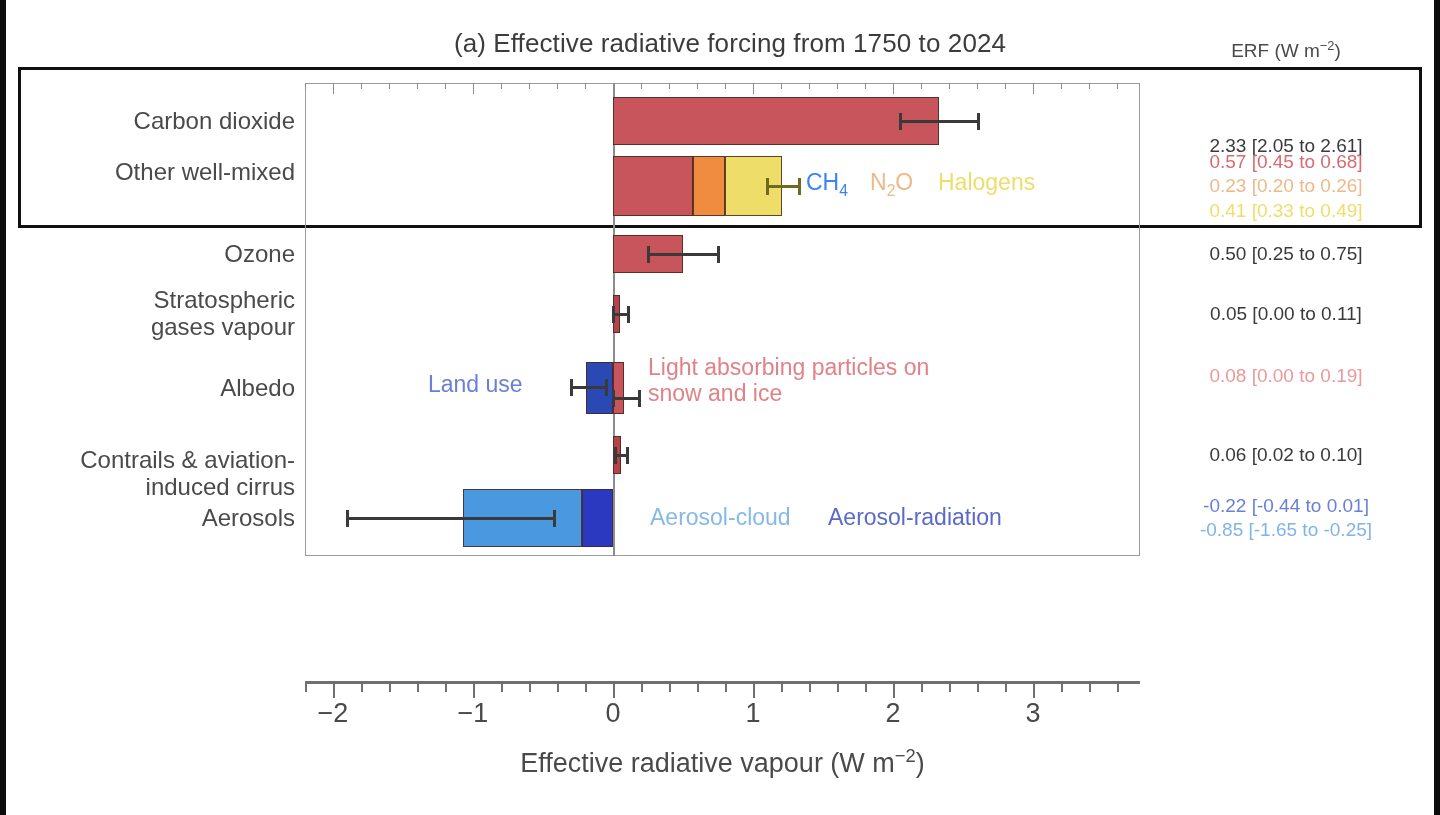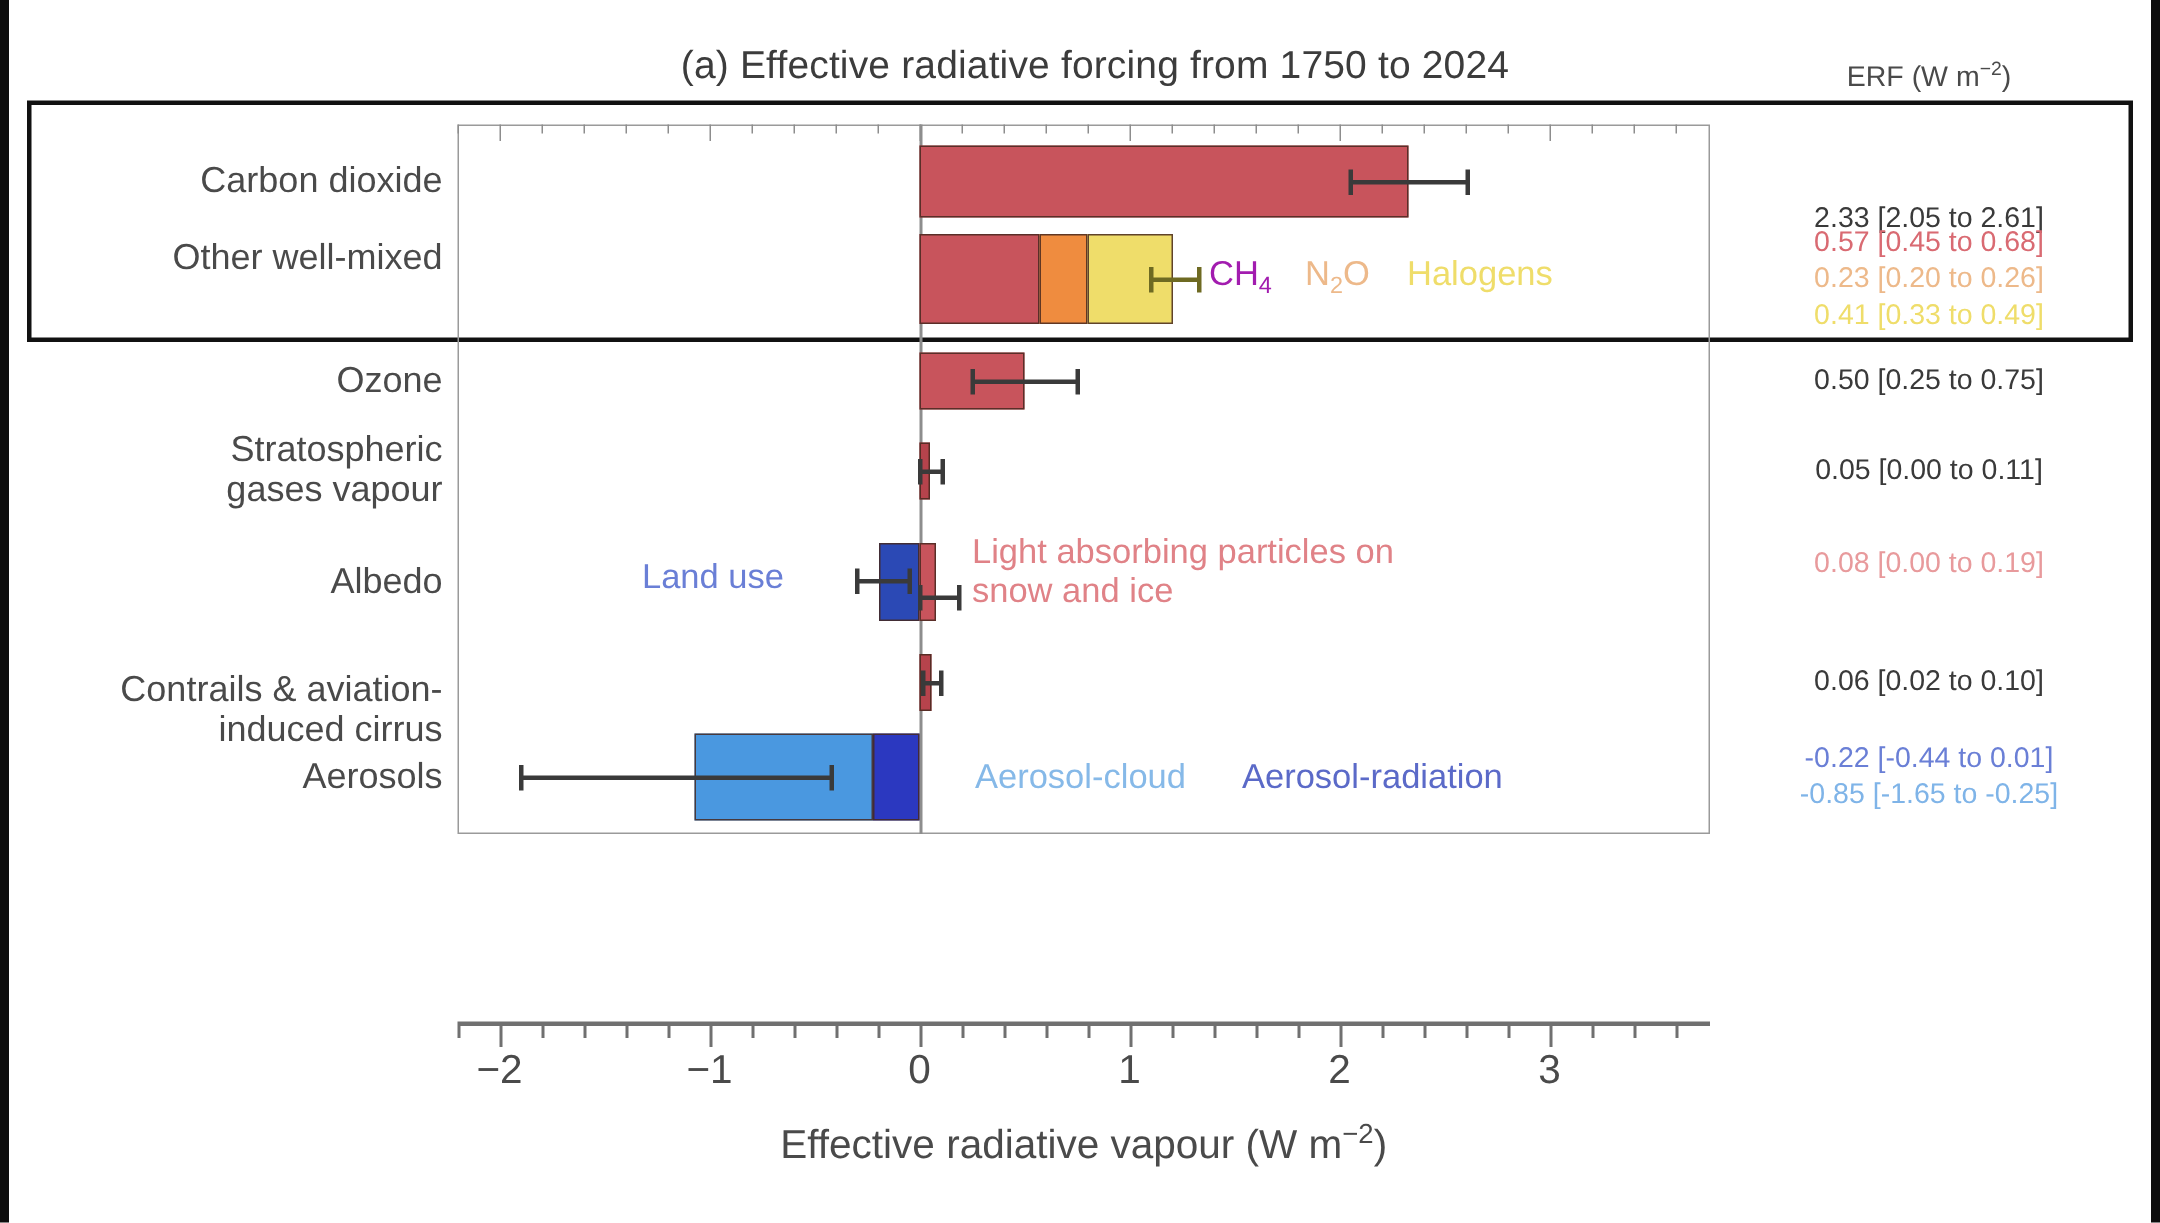--- a/index.html
+++ b/index.html
@@ -228,21 +228,21 @@
       <div class="ecap" style="left: 625.5px; top: 446.5px;"></div>
       <div class="bar" style="left: 463.2px; top: 489px; width: 149.8px; height: 58px;">
         <div class="seg" style="left: 0px; width: 119px; background: rgb(74, 152, 224); border: 1.5px solid rgba(70, 40, 30, 0.85);"></div>
         <div class="seg" style="left: 119px; width: 30.8px; background: rgb(43, 56, 192); border: 1.5px solid rgba(70, 40, 30, 0.85);"></div>
       </div>
       <div class="ebar" style="left: 347px; width: 207.2px; top: 516.5px;"></div>
       <div class="ecap" style="left: 345.5px; top: 509.5px;"></div>
       <div class="ecap" style="left: 552.7px; top: 509.5px;"></div>
     </div>
   <div id="annos">
-      <div class="anno" style="left: 806px; top: 170px; color: #a21caf;">CH<sub>4</sub></div>
+      <div class="anno" style="left: 806px; top: 170px; color: #3b82f6;">CH<sub>4</sub></div>
       <div class="anno" style="left: 870px; top: 170px; color: rgb(237, 185, 138);">N<sub>2</sub>O</div>
       <div class="anno" style="left: 938px; top: 170px; color: rgb(239, 221, 106);">Halogens</div>
       <div class="anno" style="left: 428px; top: 372px; color: rgb(106, 127, 214);">Land use</div>
       <div class="anno" style="left: 648px; top: 355px; color: rgb(224, 130, 135);">Light absorbing particles on<br>snow and ice</div>
       <div class="anno" style="left: 650px; top: 505px; color: rgb(134, 185, 232);">Aerosol-cloud</div>
       <div class="anno" style="left: 828px; top: 505px; color: rgb(91, 106, 200);">Aerosol-radiation</div>
     </div>
 
   <div class="xaxis" id="xaxis">
     <div class="axisline"></div>

